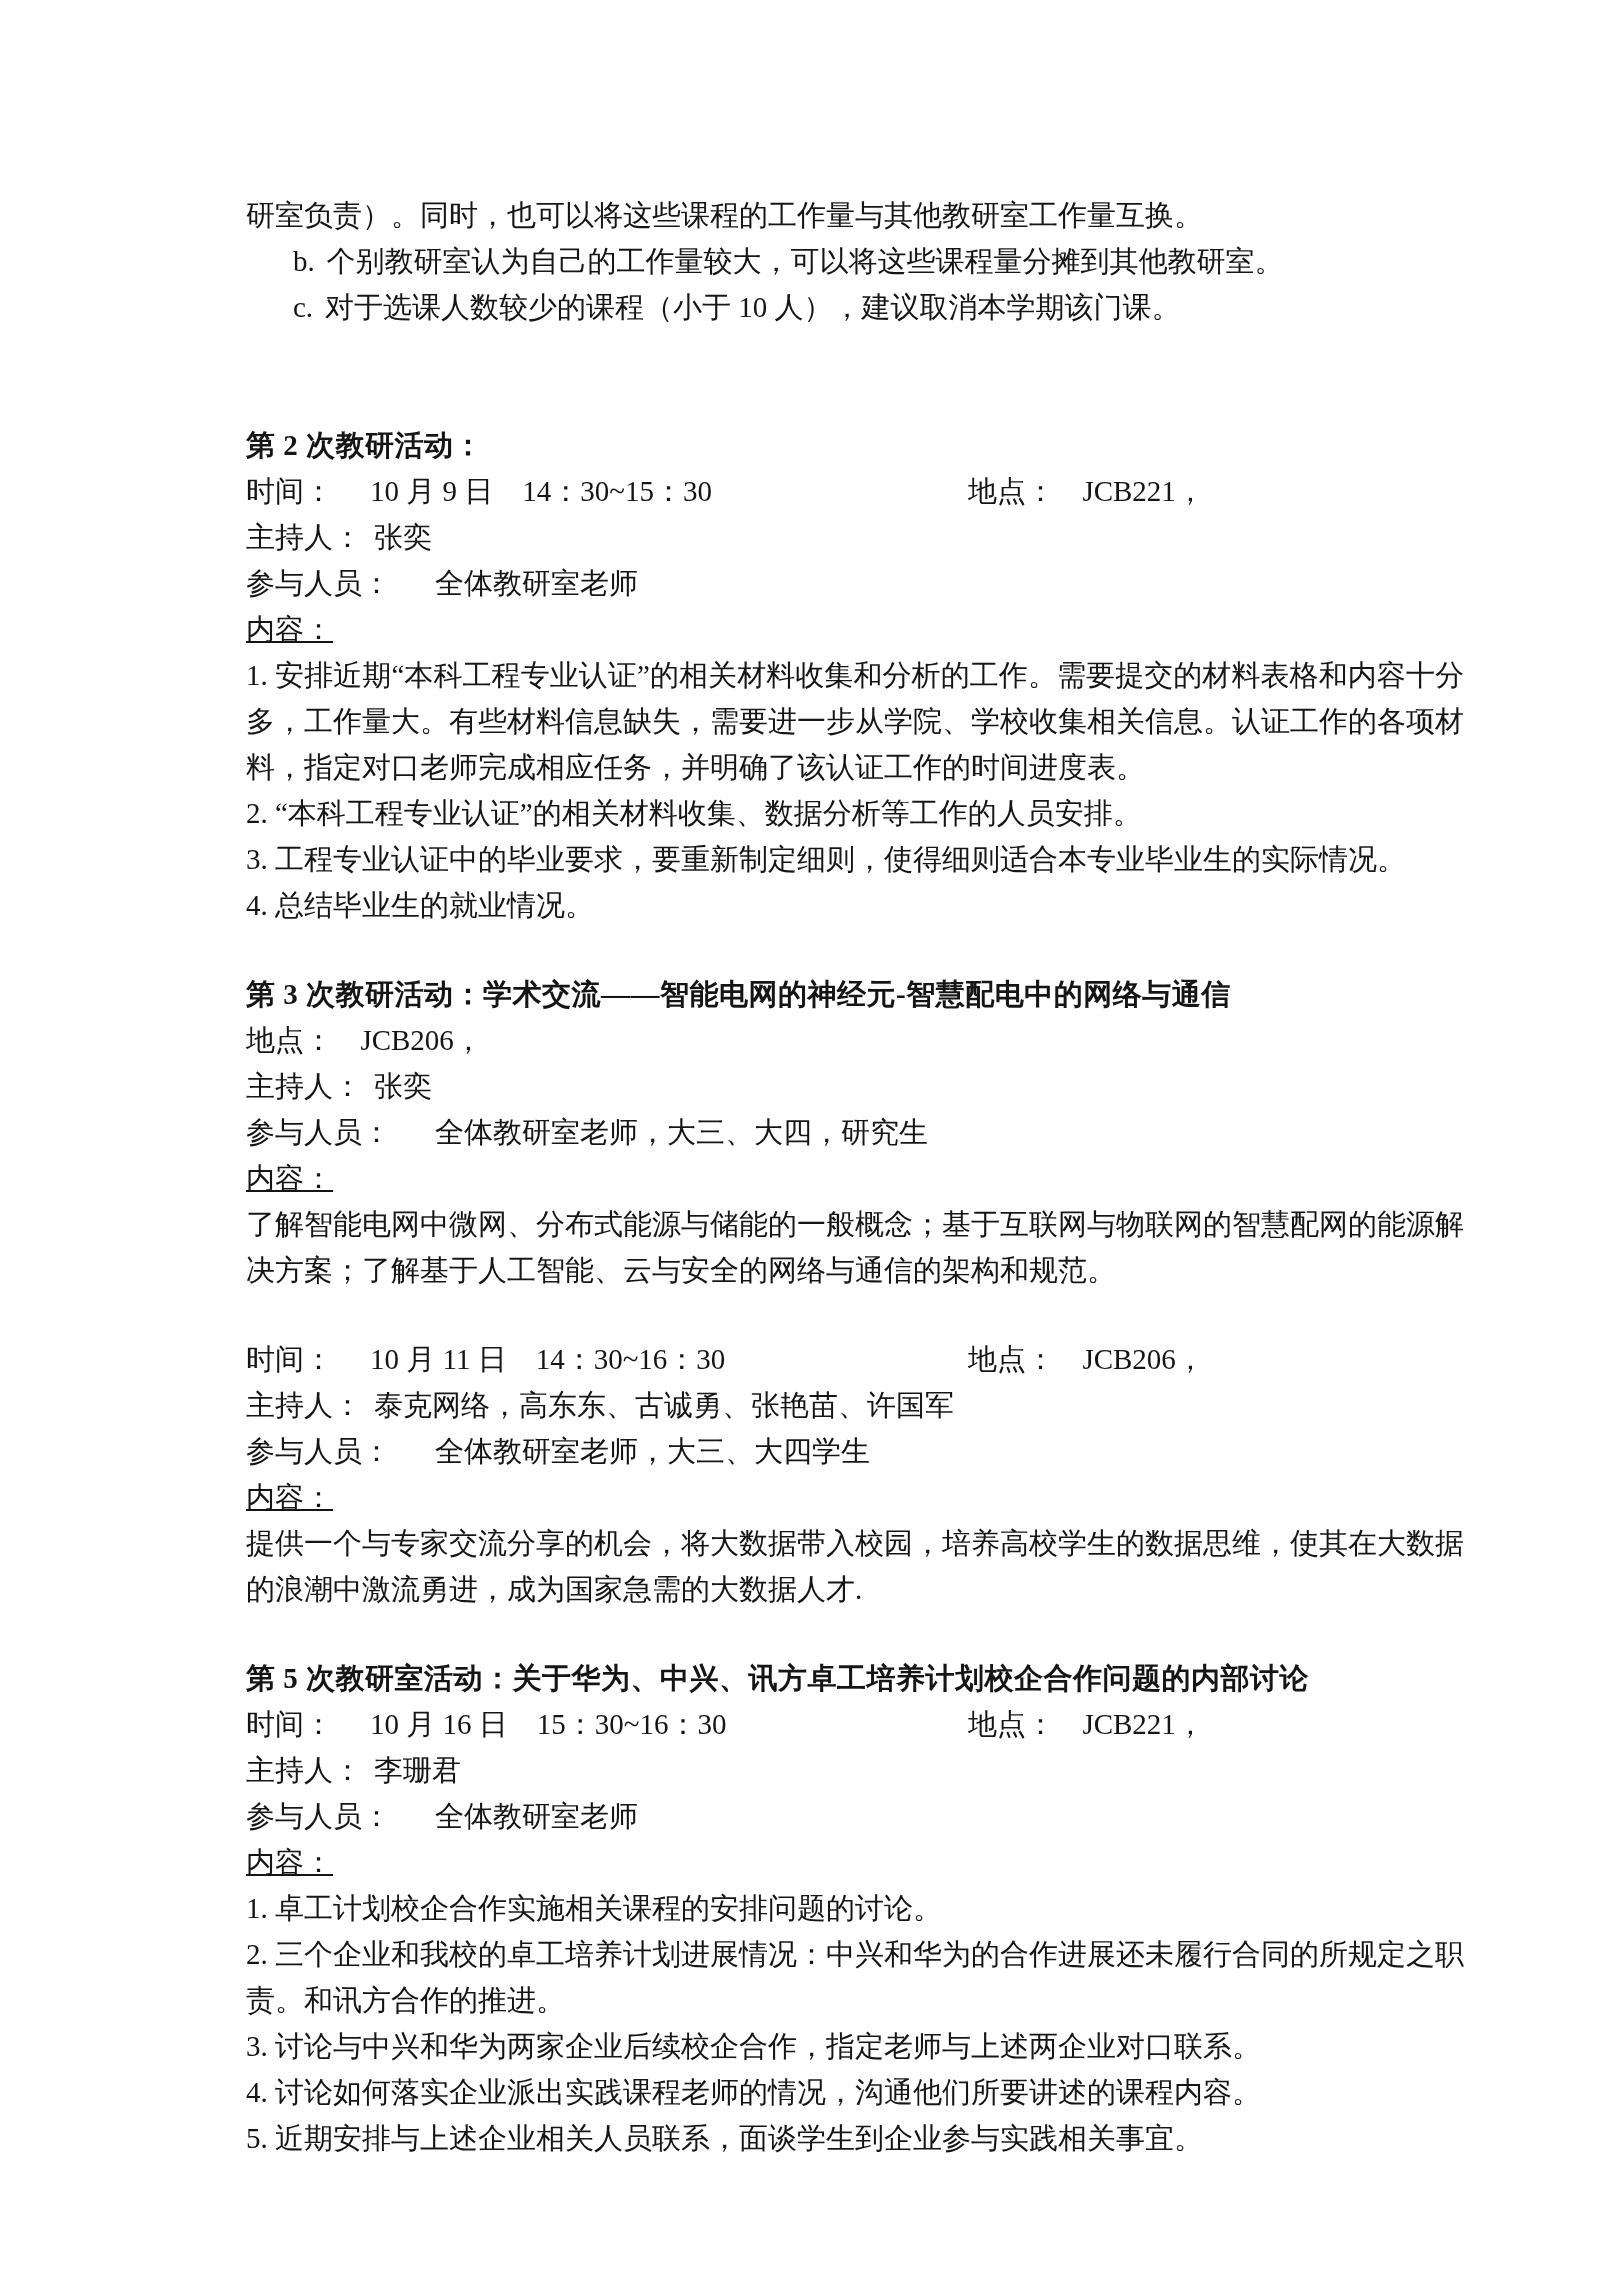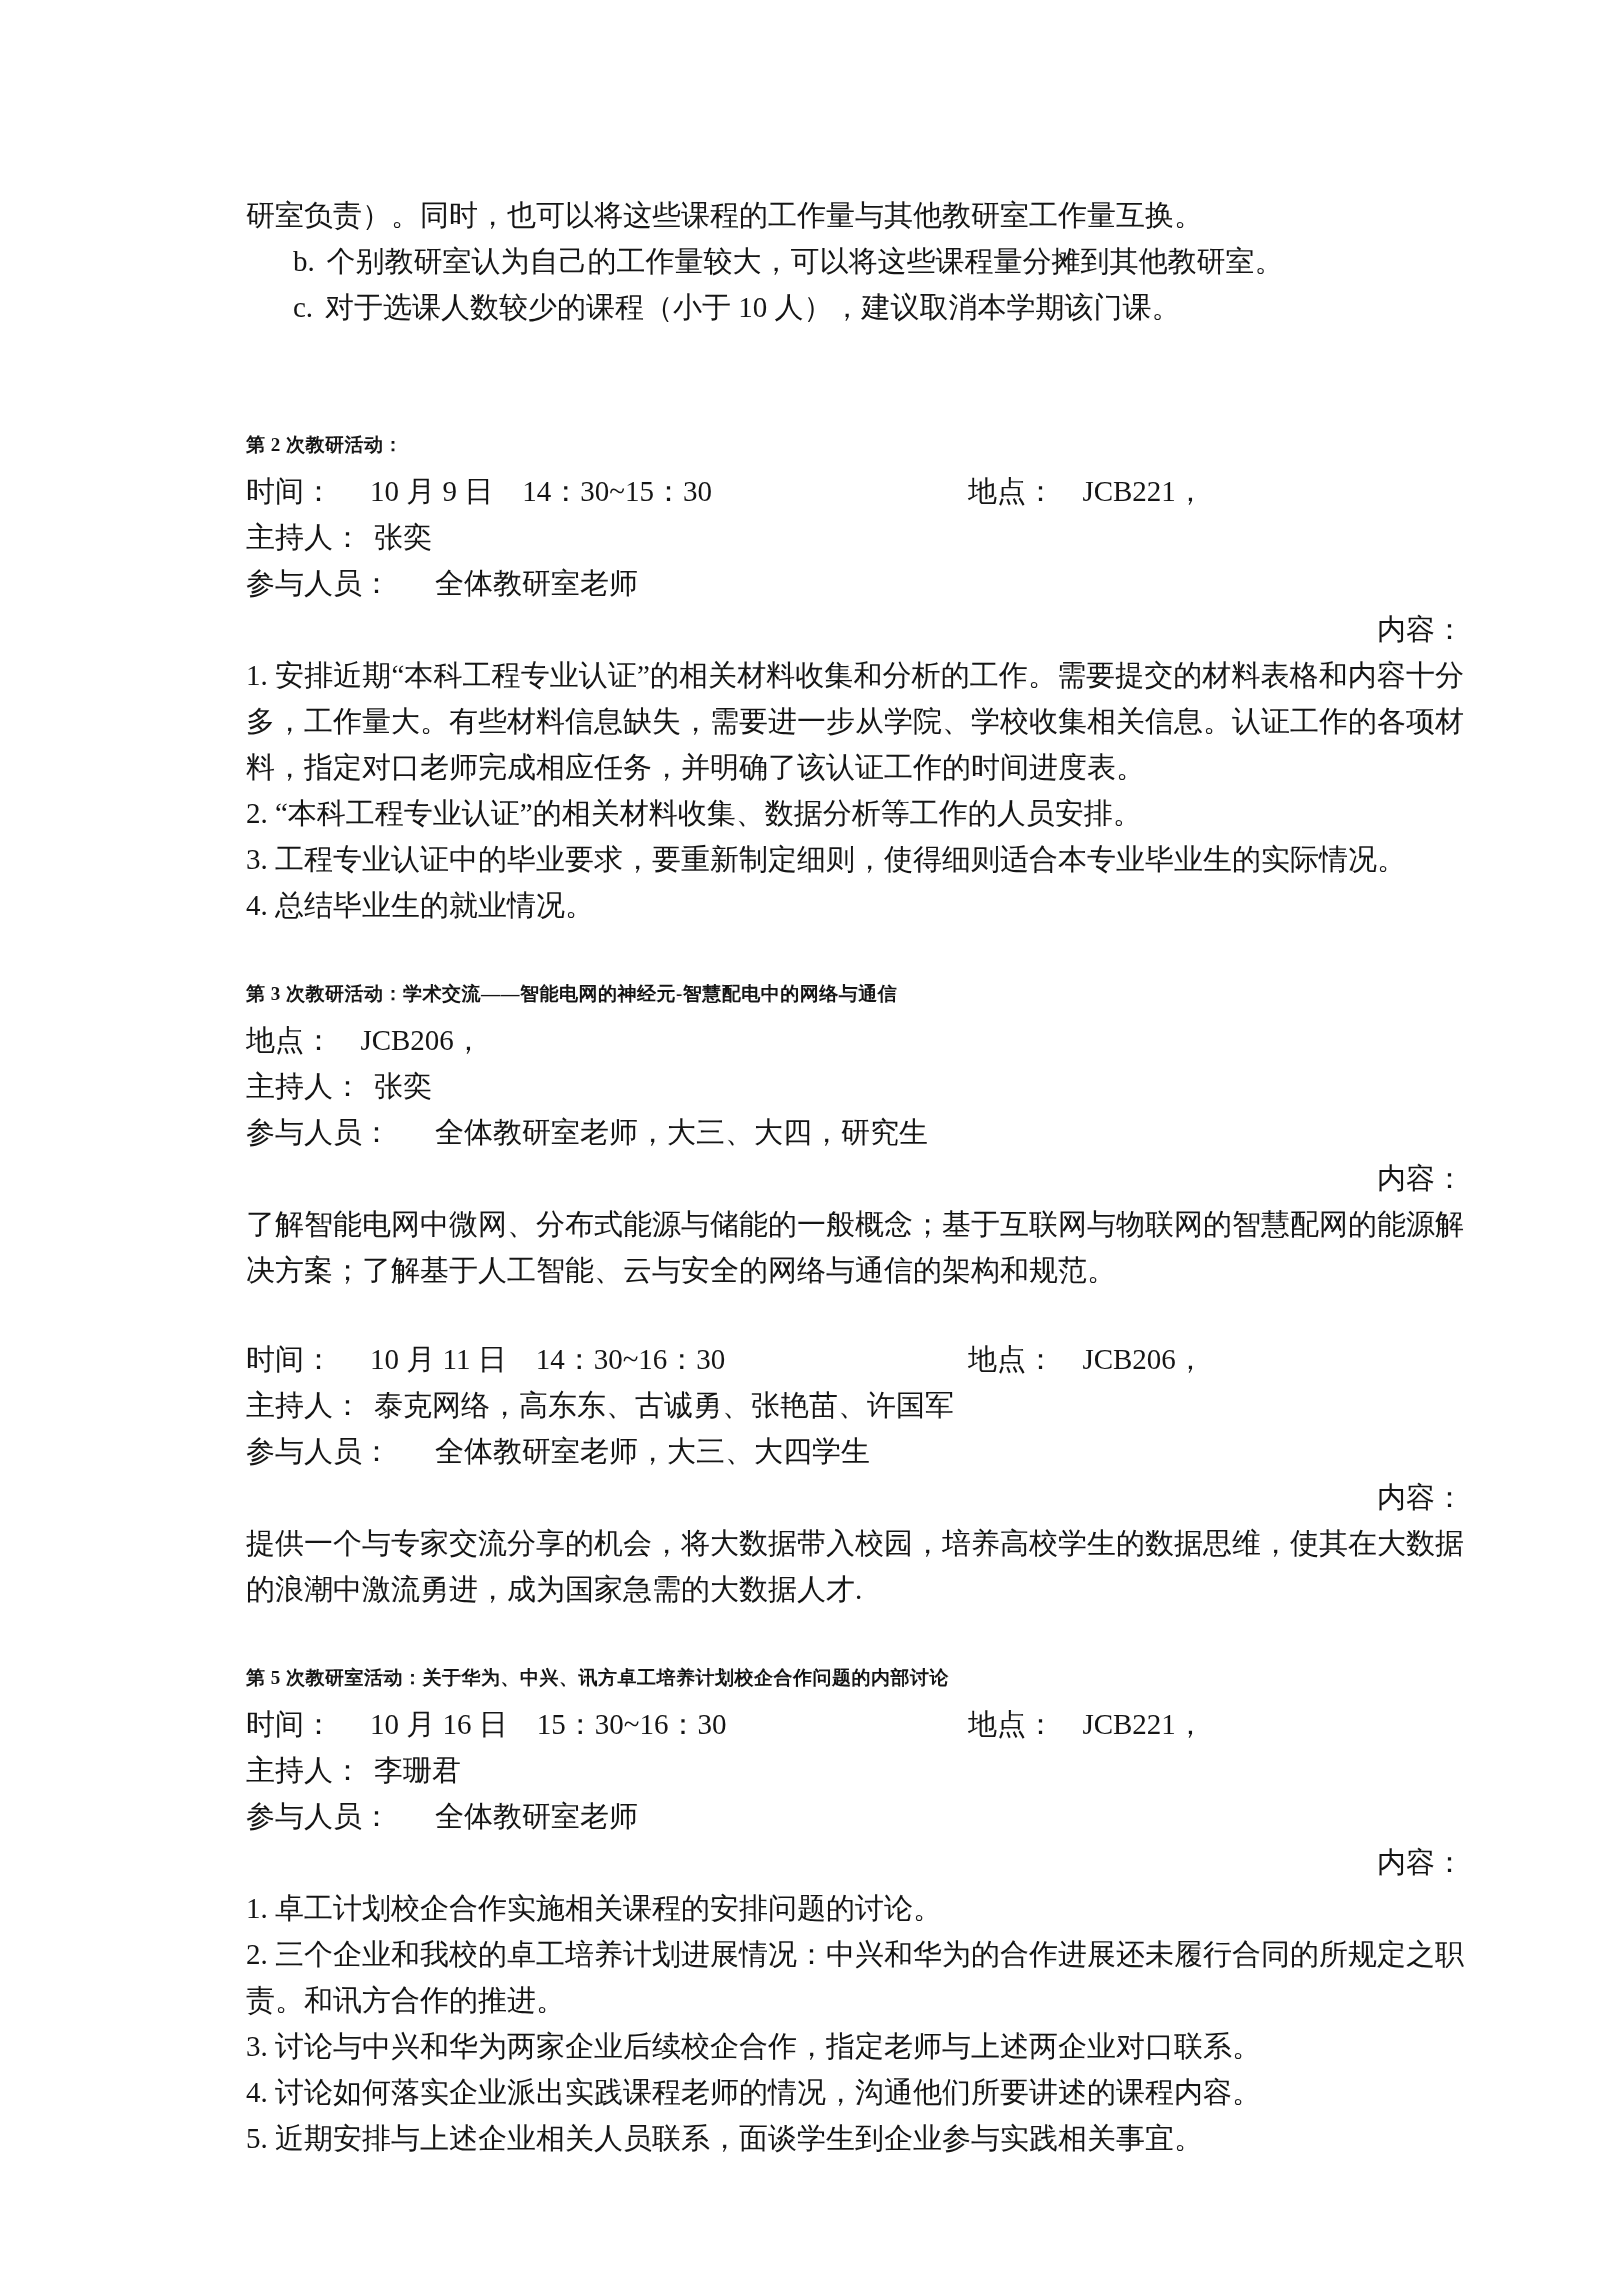--- a/index.html
+++ b/index.html
@@ -30,34 +30,34 @@
   .intro-item {
     padding-left: 47px;
     text-align: left;
   }
   .intro-item .marker {
     margin-right: 11.8px;
   }
   .activity { margin-top: 43px; }
   .activity.first-gap { margin-top: 92px; }
   .activity-title {
-    font-size: 19px;
+    font-size: 29px;
     font-weight: 700;
     line-height: 46px;
     text-align: left;
     letter-spacing: 0.5px;
   }
   .meta-row { display: flex; text-align: left; }
   .time-group { flex: 0 0 722px; font-family: Liberation Serif, serif; }
   .time-group .value { margin-left: 37px; }
   .loc-group .value { margin-left: 27.4px; }
   .meta-line { text-align: left; }
   .meta-line .value { margin-left: 12px; }
   .meta-line .value.wide { margin-left: 44px; }
-  .content-label { text-align: right; }
+  .content-label { text-align: left; text-decoration: underline; }
   .content-para { text-align: justify; }
 </style>
 </head>
 <body>
 
 <div class="page">
   <div class="content">
 
     <p>研室负责）。同时，也可以将这些课程的工作量与其他教研室工作量互换。</p>
     <p class="intro-item">

